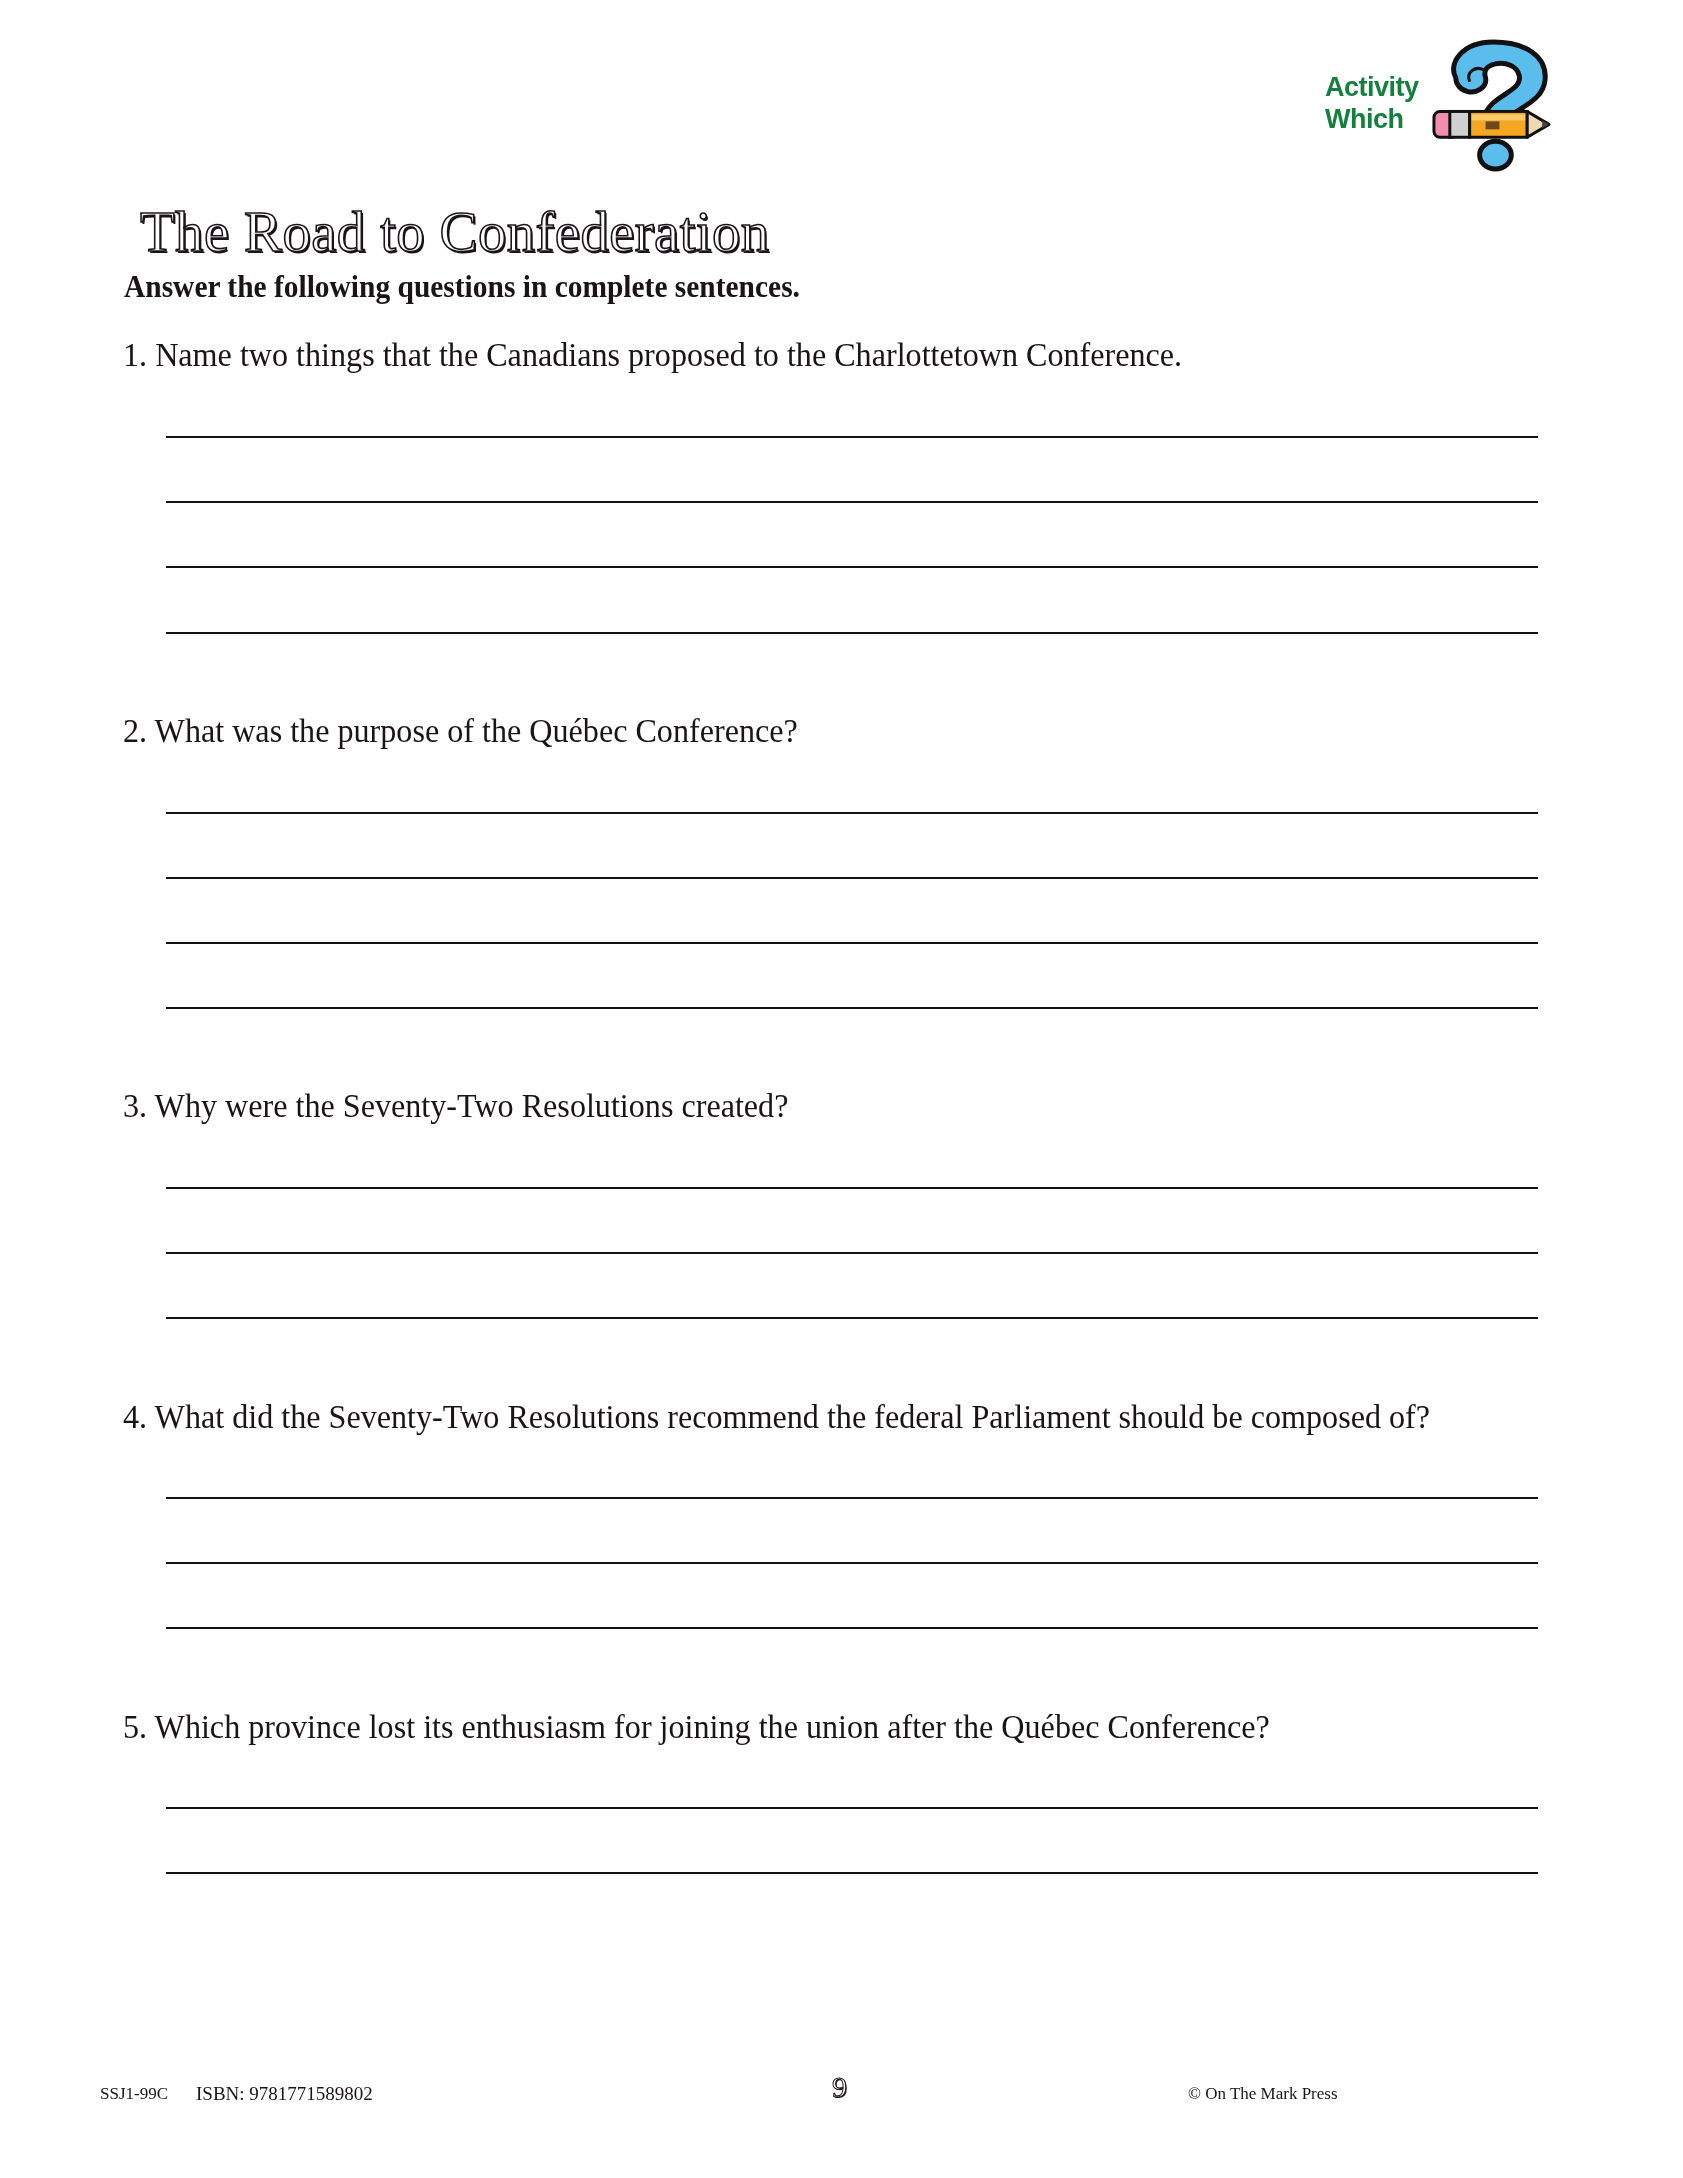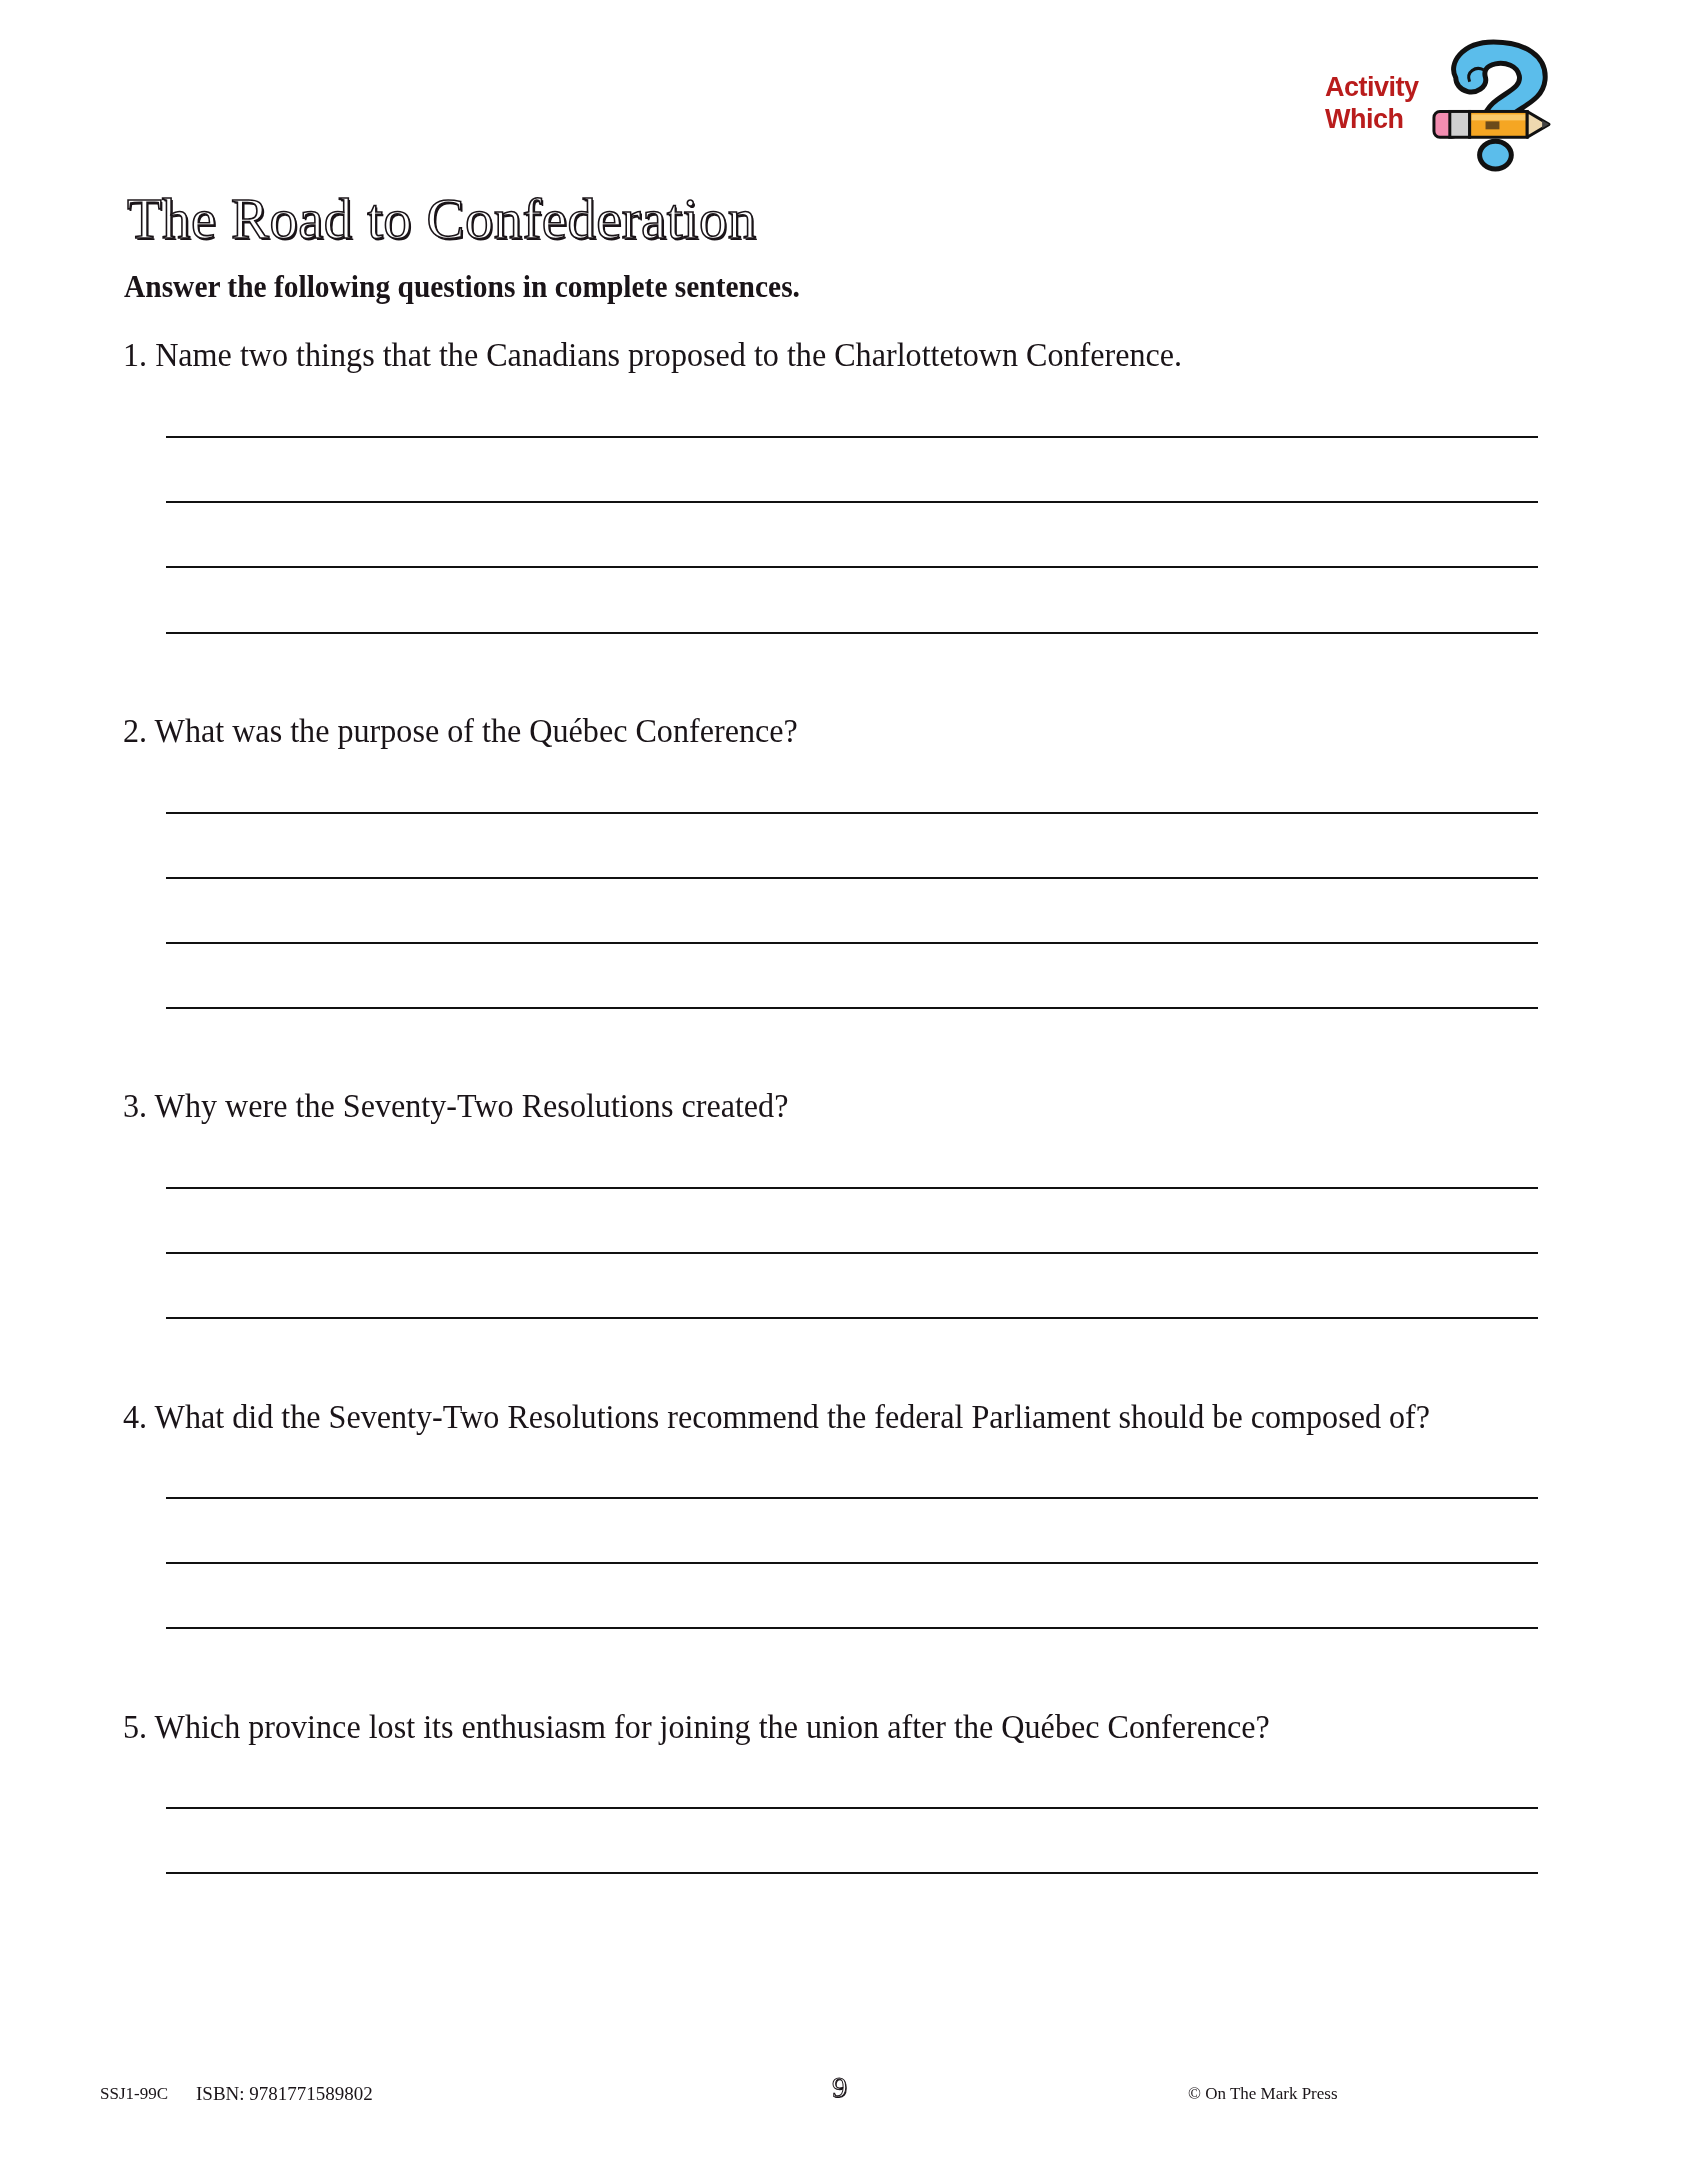--- a/index.html
+++ b/index.html
@@ -2,21 +2,21 @@
 <html><head>
 <meta charset="utf-8">
 <style>
   html, body { margin: 0; padding: 0; background: #ffffff; }
   body { width: 1683px; height: 2178px; position: relative; overflow: hidden;
          font-family: "Liberation Serif", "DejaVu Serif", serif; color: #1a1418; }
   .abs { position: absolute; }
 
   
   #badge-label { left: 1325px; top: 71px; font-family: "Liberation Sans", "DejaVu Sans", sans-serif;
-                 font-weight: bold; font-size: 27px; line-height: 32px; color: #b91c1c; letter-spacing: -0.5px; }
+                 font-weight: bold; font-size: 27px; line-height: 32px; color: #15803d; letter-spacing: -0.5px; }
   #badge-icon { left: 1426px; top: 36px; width: 129px; height: 139px; }
 
   
   #page-title { left: 123px; top: 180px; font-size: 57px; line-height: 69px; font-weight: normal;
                 color: #ffffff; white-space: nowrap;
                 -webkit-text-stroke: 1.6px #1a1418;
                 text-shadow: 1.6px 1.6px 0 #1a1418; letter-spacing: 0.3px; }
 
   #instructions { left: 124px; top: 268px; font-size: 31px; font-weight: bold; line-height: 38px;
                   white-space: nowrap; transform: scaleX(0.95); transform-origin: left top; }
@@ -55,21 +55,21 @@
       <rect x="24" y="76" width="20" height="26" fill="#D0D0D0" stroke="#111" stroke-width="3"></rect>
       <rect x="44" y="76" width="58" height="26" fill="#F5A623" stroke="#111" stroke-width="3"></rect>
       <rect x="46" y="79" width="54" height="6" fill="#F9C96A"></rect>
       <rect x="60" y="86" width="14" height="8" fill="#6B4A1A"></rect>
       <path d="M102 76 L124 89 L102 102 Z" fill="#EED9B0" stroke="#111" stroke-width="3" stroke-linejoin="round"></path>
       <path d="M117 85 L124 89 L117 93 Z" fill="#444"></path>
     </g>
   </svg>
 </div>
 
-<h1 id="page-title" class="abs" style="margin:4px">The Road to Confederation</h1>
+<h1 id="page-title" class="abs" style="margin:17px">The Road to Confederation</h1>
 <div id="instructions" class="abs">Answer the following questions in complete sentences.</div>
 
 <div class="question" style="top:335px">
   <span>1.</span>
   <span>Name two things that the Canadians proposed to the Charlottetown Conference.</span>
 </div>
 <div class="answer-line" style="top:436px"></div>
 <div class="answer-line" style="top:501px"></div>
 <div class="answer-line" style="top:566px"></div>
 <div class="answer-line" style="top:632px"></div>

